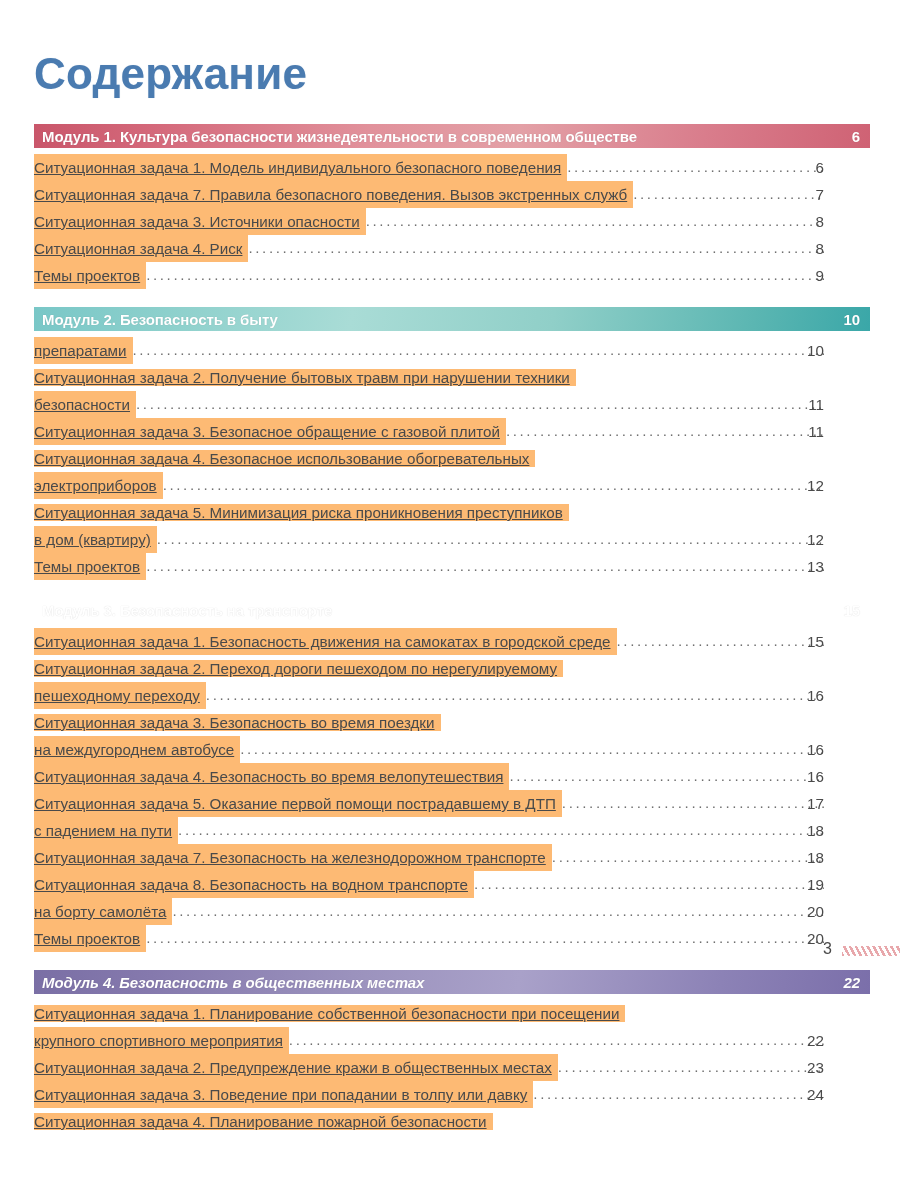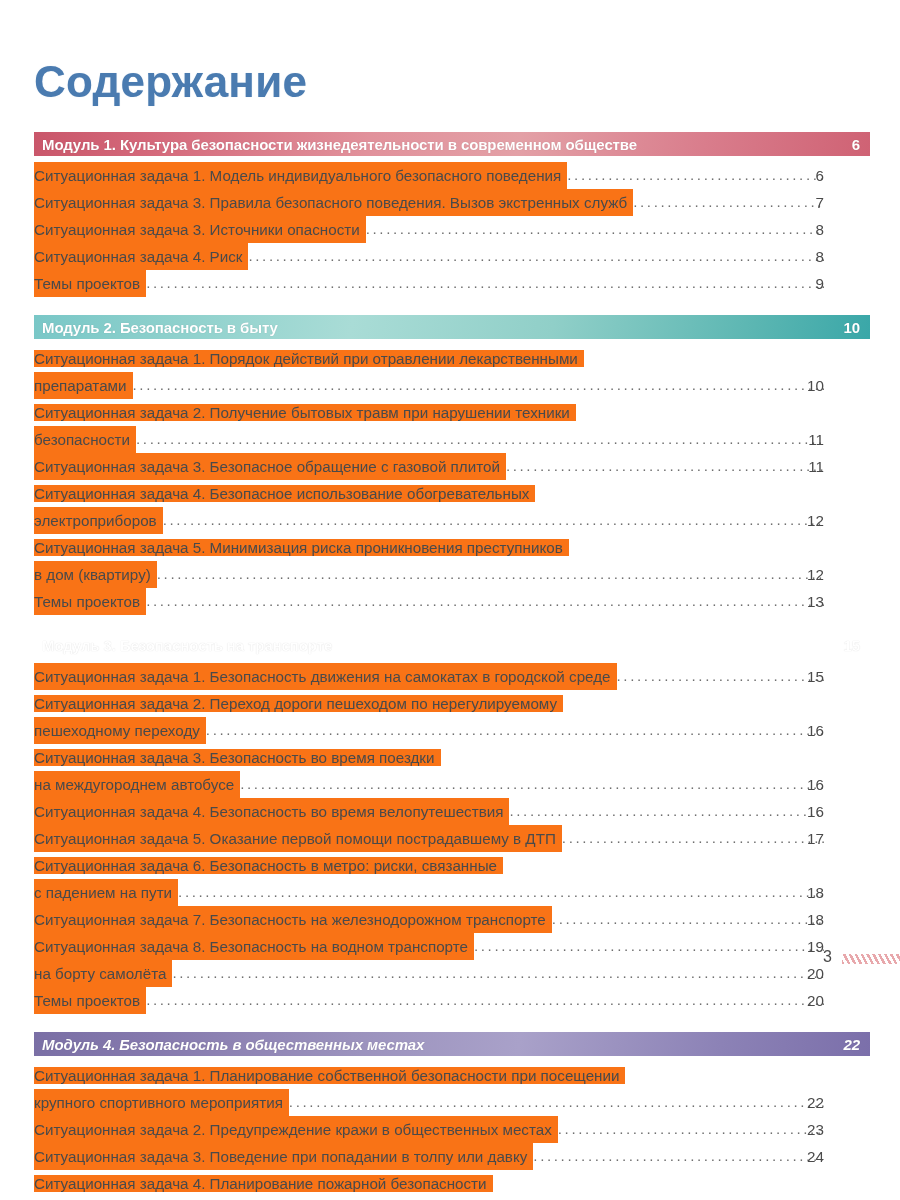--- a/index.html
+++ b/index.html
@@ -12,21 +12,21 @@
     background: #ffffff;
     font-family: "Liberation Sans", sans-serif;
     position: relative;
     overflow: hidden;
     -webkit-font-smoothing: antialiased;
   }
 
   .page {
     position: absolute;
     left: 0;
-    top: 16px;
+    top: 8px;
     width: 900px;
     height: 990px;
     padding: 0;
     box-sizing: border-box;
   }
 
   
   .toc-title {
     position: absolute;
     left: 34px;
@@ -105,24 +105,25 @@
     padding-right: 46px;
     box-sizing: border-box;
   }
   .entry .ln {
     position: relative;
     display: block;
     white-space: nowrap;
     overflow: hidden;
   }
   .entry .txt {
-    background: #f97316;
+    background: #fdba74;
     position: relative;
     z-index: 2;
     padding-right: 6px;
+    text-decoration: underline;
   }
   
   .entry .ln.lead .txt::after {
     content: "";
   }
   .entry .ln.lead {
     display: flex;
     align-items: baseline;
   }
   .entry .ln.lead .dots {
@@ -195,21 +196,21 @@
         </div>
         <div class="entry">
           <div class="ln lead">
             <span class="txt">Ситуационная задача 1. Модель индивидуального безопасного поведения</span>
             <span class="dots"></span>
             <span class="pg">6</span>
           </div>
         </div>
         <div class="entry">
           <div class="ln lead">
-            <span class="txt">Ситуационная задача 3. Правила безопасного поведения. Вызов экстренных служб</span>
+            <span class="txt">Ситуационная задача 7. Правила безопасного поведения. Вызов экстренных служб</span>
             <span class="dots"></span>
             <span class="pg">7</span>
           </div>
         </div>
         <div class="entry">
           <div class="ln lead">
             <span class="txt">Ситуационная задача 3. Источники опасности</span>
             <span class="dots"></span>
             <span class="pg">8</span>
           </div>
@@ -228,21 +229,20 @@
             <span class="pg">9</span>
           </div>
         </div>
       </div>
       <div class="mod-group">
         <div class="module-bar m2">
           <span class="mod-label">Модуль 2. Безопасность в быту</span>
           <span class="mod-page">10</span>
         </div>
         <div class="entry">
-          <div class="ln"><span class="txt">Ситуационная задача 1. Порядок действий при отравлении лекарственными</span></div>
           <div class="ln lead">
             <span class="txt">препаратами</span>
             <span class="dots"></span>
             <span class="pg">10</span>
           </div>
         </div>
         <div class="entry">
           <div class="ln"><span class="txt">Ситуационная задача 2. Получение бытовых травм при нарушении техники</span></div>
           <div class="ln lead">
             <span class="txt">безопасности</span>
@@ -317,21 +317,20 @@
           </div>
         </div>
         <div class="entry">
           <div class="ln lead">
             <span class="txt">Ситуационная задача 5. Оказание первой помощи пострадавшему в ДТП</span>
             <span class="dots"></span>
             <span class="pg">17</span>
           </div>
         </div>
         <div class="entry">
-          <div class="ln"><span class="txt">Ситуационная задача 6. Безопасность в метро: риски, связанные</span></div>
           <div class="ln lead">
             <span class="txt">с падением на пути</span>
             <span class="dots"></span>
             <span class="pg">18</span>
           </div>
         </div>
         <div class="entry">
           <div class="ln lead">
             <span class="txt">Ситуационная задача 7. Безопасность на железнодорожном транспорте</span>
             <span class="dots"></span>

